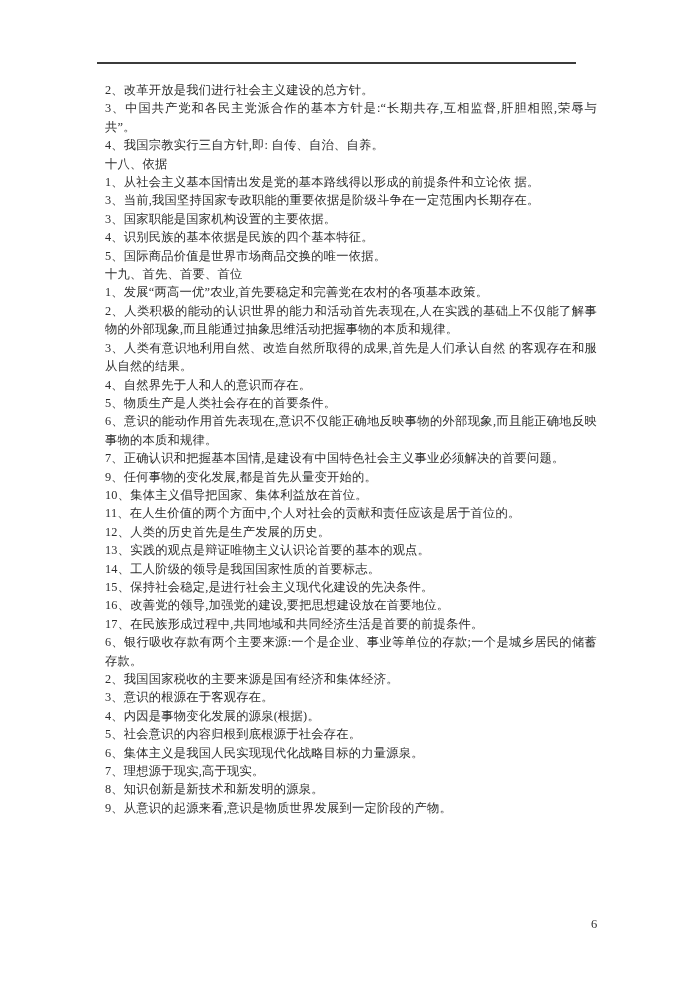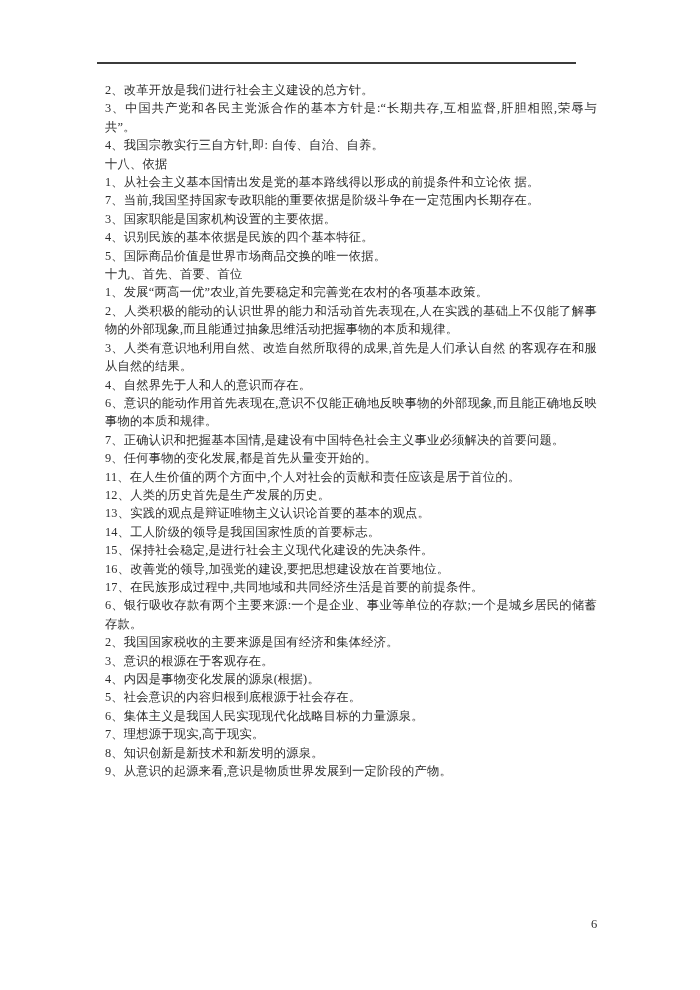--- a/index.html
+++ b/index.html
@@ -46,32 +46,34 @@
 <body>
 
 <div class="page">
   <div class="header-rule"></div>
   <div class="content" id="content">
       <div class="doc-line">2、改革开放是我们进行社会主义建设的总方针。</div>
       <div class="doc-line">3、中国共产党和各民主党派合作的基本方针是:“长期共存,互相监督,肝胆相照,荣辱与共”。</div>
       <div class="doc-line">4、我国宗教实行三自方针,即: 自传、自治、自养。</div>
       <div class="doc-line">十八、依据</div>
       <div class="doc-line">1、从社会主义基本国情出发是党的基本路线得以形成的前提条件和立论依 据。</div>
-      <div class="doc-line">7、当前,我国坚持国家专政职能的重要依据是阶级斗争在一定范围内长期存在。</div>
+      <div class="doc-line">3、当前,我国坚持国家专政职能的重要依据是阶级斗争在一定范围内长期存在。</div>
       <div class="doc-line">3、国家职能是国家机构设置的主要依据。</div>
       <div class="doc-line">4、识别民族的基本依据是民族的四个基本特征。</div>
       <div class="doc-line">5、国际商品价值是世界市场商品交换的唯一依据。</div>
       <div class="doc-line">十九、首先、首要、首位</div>
       <div class="doc-line">1、发展“两高一优”农业,首先要稳定和完善党在农村的各项基本政策。</div>
       <div class="doc-line">2、人类积极的能动的认识世界的能力和活动首先表现在,人在实践的基础上不仅能了解事物的外部现象,而且能通过抽象思维活动把握事物的本质和规律。</div>
       <div class="doc-line">3、人类有意识地利用自然、改造自然所取得的成果,首先是人们承认自然 的客观存在和服从自然的结果。</div>
       <div class="doc-line">4、自然界先于人和人的意识而存在。</div>
+      <div class="doc-line">5、物质生产是人类社会存在的首要条件。</div>
       <div class="doc-line">6、意识的能动作用首先表现在,意识不仅能正确地反映事物的外部现象,而且能正确地反映事物的本质和规律。</div>
       <div class="doc-line">7、正确认识和把握基本国情,是建设有中国特色社会主义事业必须解决的首要问题。</div>
       <div class="doc-line">9、任何事物的变化发展,都是首先从量变开始的。</div>
+      <div class="doc-line">10、集体主义倡导把国家、集体利益放在首位。</div>
       <div class="doc-line">11、在人生价值的两个方面中,个人对社会的贡献和责任应该是居于首位的。</div>
       <div class="doc-line">12、人类的历史首先是生产发展的历史。</div>
       <div class="doc-line">13、实践的观点是辩证唯物主义认识论首要的基本的观点。</div>
       <div class="doc-line">14、工人阶级的领导是我国国家性质的首要标志。</div>
       <div class="doc-line">15、保持社会稳定,是进行社会主义现代化建设的先决条件。</div>
       <div class="doc-line">16、改善党的领导,加强党的建设,要把思想建设放在首要地位。</div>
       <div class="doc-line">17、在民族形成过程中,共同地域和共同经济生活是首要的前提条件。</div>
       <div class="doc-line">6、银行吸收存款有两个主要来源:一个是企业、事业等单位的存款;一个是城乡居民的储蓄存款。</div>
       <div class="doc-line">2、我国国家税收的主要来源是国有经济和集体经济。</div>
       <div class="doc-line">3、意识的根源在于客观存在。</div>

